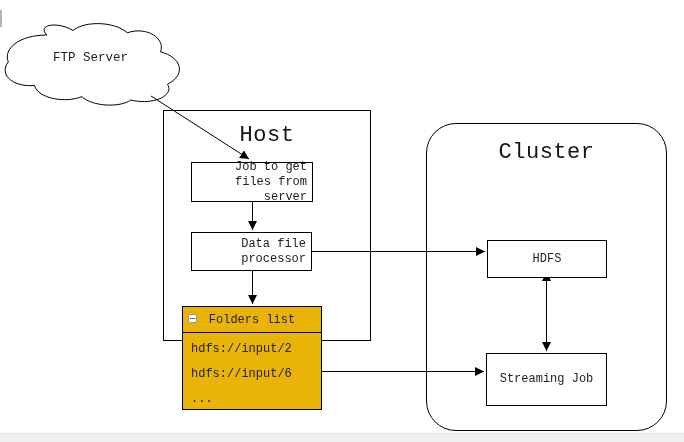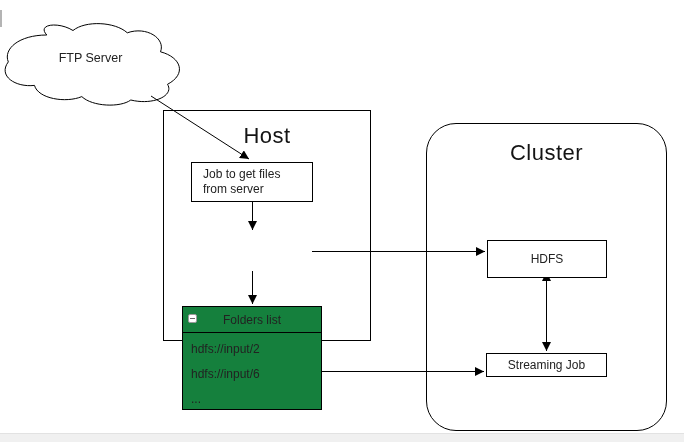--- a/index.html
+++ b/index.html
@@ -1,18 +1,18 @@
 <!DOCTYPE html>
 <html><head>
 <meta charset="utf-8">
 <style>
   html,body { margin:0; padding:0; background:#ffffff; }
   .canvas {
     position:relative; width:684px; height:442px; overflow:hidden;
-    background:#ffffff; font-family:Liberation Sans, sans-serif; color:#222;
+    background:#ffffff; font-family:Liberation Mono, monospace; color:#222;
   }
   .connector-layer { position:absolute; left:0; top:0; width:684px; height:442px; z-index:1; }
   .cloud-label {
     position:absolute; left:3px; top:51px; width:175px; text-align:center;
     font-size:12.5px; color:#222; z-index:2;
   }
   .group {
     position:absolute; border:1.2px solid #000; background:transparent;
     box-sizing:border-box; z-index:0;
   }
@@ -20,30 +20,30 @@
   .group-cluster { left:426px; top:123px; width:241px; height:308px;border-radius:30px; }
   .group-title {
     position:absolute; left:0; width:100%; text-align:center;
     font-size:22px; color:#141414; letter-spacing:0.5px;
   }
   .group-host .group-title    { top:12px; }
   .group-cluster .group-title { top:16px; }
   .node {
     position:absolute; border:1px solid #000; background:#ffffff;
     box-sizing:border-box; display:flex; align-items:center; justify-content:center;
-    text-align:left; font-size:12px; line-height:15px; color:#222;
-    z-index:2; padding:11px;
+    text-align:right; font-size:12px; line-height:15px; color:#222;
+    z-index:2; padding:5px;
   }
   .node-job       { left:191px; top:162px; width:122px; height:40px; }
   .node-processor { left:191px; top:232px; width:121px; height:39px; }
   .node-hdfs      { left:487px; top:240px; width:120px; height:38px; }
-  .node-streaming { left:486px; top:353px; width:121px; height:22px; }
+  .node-streaming { left:486px; top:353px; width:121px; height:53px; }
   .folders {
     position:absolute; left:182px; top:306px; width:140px; height:104px;
-    border:1px solid #000; background:#15803d; box-sizing:border-box; z-index:2;
+    border:1px solid #000; background:#eab308; box-sizing:border-box; z-index:2;
     font-size:12px; color:#222;
   }
   .folders-header {
     position:relative; height:25px; border-bottom:1px solid #000;
     display:flex; align-items:center; justify-content:center;
   }
   .collapse-btn {
     position:absolute; left:5px; top:7px; width:9px; height:9px;
     border:1px solid #9a9a9a; border-radius:2px; background:#fff; box-sizing:border-box;
     cursor:pointer;
@@ -103,20 +103,21 @@
   <div class="group group-host">
     <div class="group-title">Host</div>
   </div>
 
   <div class="group group-cluster">
     <div class="group-title">Cluster</div>
   </div>
 
   <div class="node node-job">Job to get files from server</div>
 
+  <div class="node node-processor">Data file processor</div>
 
   <div class="folders">
     <div class="folders-header">
       <span class="collapse-btn"></span>
       <span>Folders list</span>
     </div>
     <div class="folders-items">
       <div class="folder-item">hdfs://input/2</div>
       <div class="folder-item">hdfs://input/6</div>
       <div class="folder-item">...</div>

